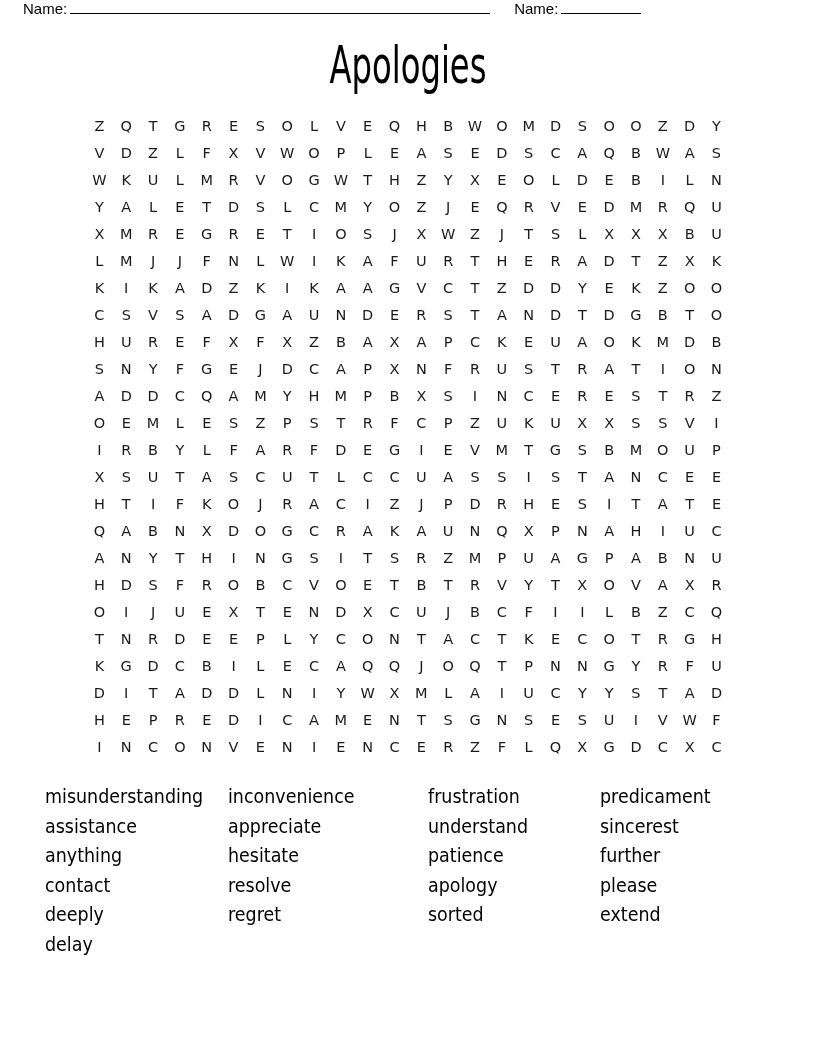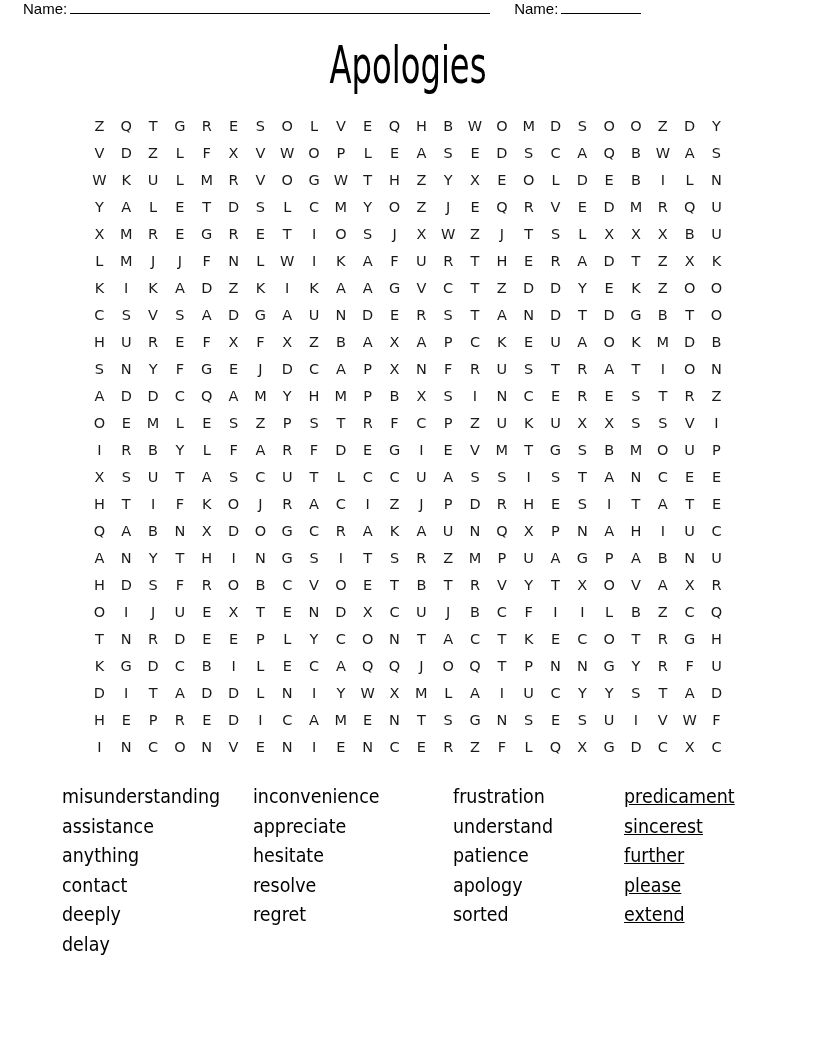--- a/index.html
+++ b/index.html
@@ -78,33 +78,33 @@
     font-size: 14.5px;
     font-family: "DejaVu Sans", sans-serif;
     color: #1a1a1a;
     letter-spacing: 0px;
   }
 
   
   .word-list {
     position: absolute;
     top: 782px;
-    left: 62px;
+    left: 45px;
     width: 726px;
     display: flex;
-    gap: 8px;
+    gap: 0px;
   }
   .word-col {
     display: flex;
     flex-direction: column;
   }
   .word-col-0 { width: 181px; }
   .word-col-1 { width: 180px; margin-left: 11px; }
   .word-col-2 { width: 180px; margin-left: 28px; }
-  .word-col-3 { width: 180px; text-decoration: underline; }
+  .word-col-3 { width: 180px; }
   .word-item {
     font-size: 19px;
     line-height: 29.5px;
     font-family: "DejaVu Sans", sans-serif;
     color: #000000;
     white-space: nowrap;
     transform: scaleX(0.92);
     transform-origin: left center;
   }
 </style>

